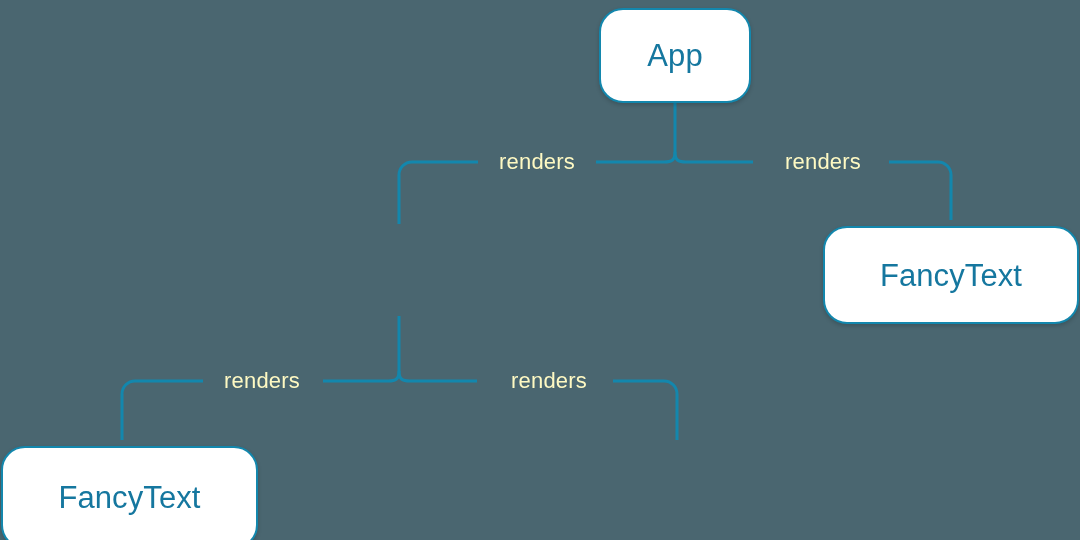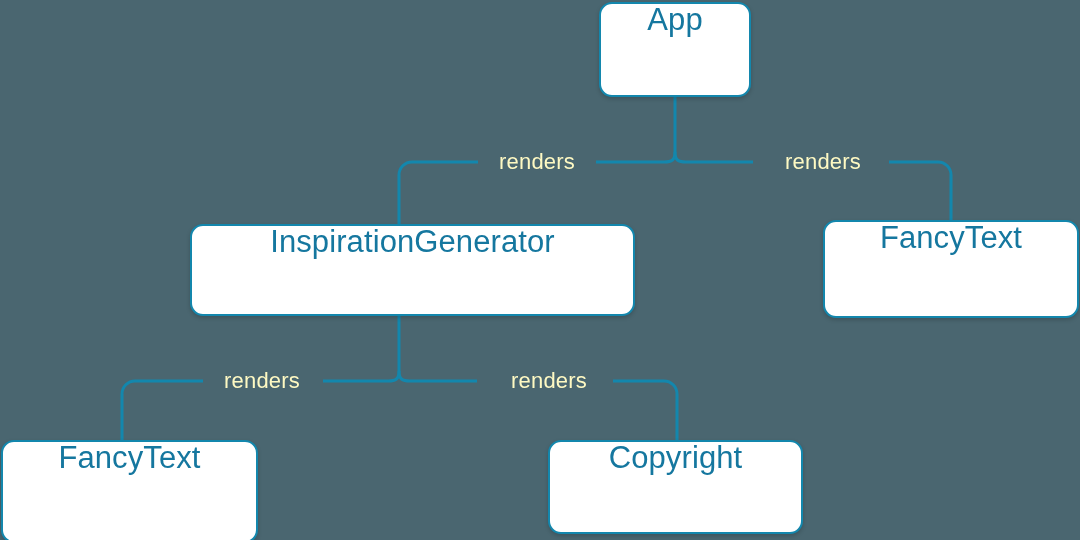--- a/index.html
+++ b/index.html
@@ -26,25 +26,26 @@
     top: 0;
     width: 1080px;
     height: 540px;
     pointer-events: none;
   }
   .node-box {
     position: absolute;
     box-sizing: border-box;
     background: #ffffff;
     border: 2.5px solid #1387ad;
-    border-radius: 13px;
+    border-radius: 24px;
     display: flex;
-    align-items: flex-start;
+    align-items: center;
     justify-content: center;
     box-shadow: 0 2px 4px rgba(0,0,0,0.18);
+    margin-top: 6px;
   }
   .node-label {
     color: #15779f;
     font-size: 31px;
     line-height: 1;
     letter-spacing: 0.1px;
     white-space: nowrap;
   }
   .edge-label {
     position: absolute;
@@ -93,35 +94,29 @@
       <path d="M 203,381 L 135,381 A 13,13 0 0 0 122,394 L 122,440"></path>
 
       <path d="M 613,381 L 664,381 A 13,13 0 0 1 677,394 L 677,440"></path>
     </g>
   </svg>
 
   <div class="node-box" id="node-app">
     <span class="node-label">App</span>
   </div>
 
-  <div class="node-box" id="node-inspiration">
-    <span class="node-label">InspirationGenerator</span>
-  </div>
 
   <div class="node-box" id="node-fancytext-right">
     <span class="node-label">FancyText</span>
   </div>
 
   <div class="node-box" id="node-fancytext-bottom">
     <span class="node-label">FancyText</span>
   </div>
 
-  <div class="node-box" id="node-copyright">
-    <span class="node-label">Copyright</span>
-  </div>
 
   <span class="edge-label" id="edge-label-app-inspiration">renders</span>
 
   <span class="edge-label" id="edge-label-app-fancytext">renders</span>
 
   <span class="edge-label" id="edge-label-insp-fancytext">renders</span>
 
   <span class="edge-label" id="edge-label-insp-copyright">renders</span>
 
 </div>

